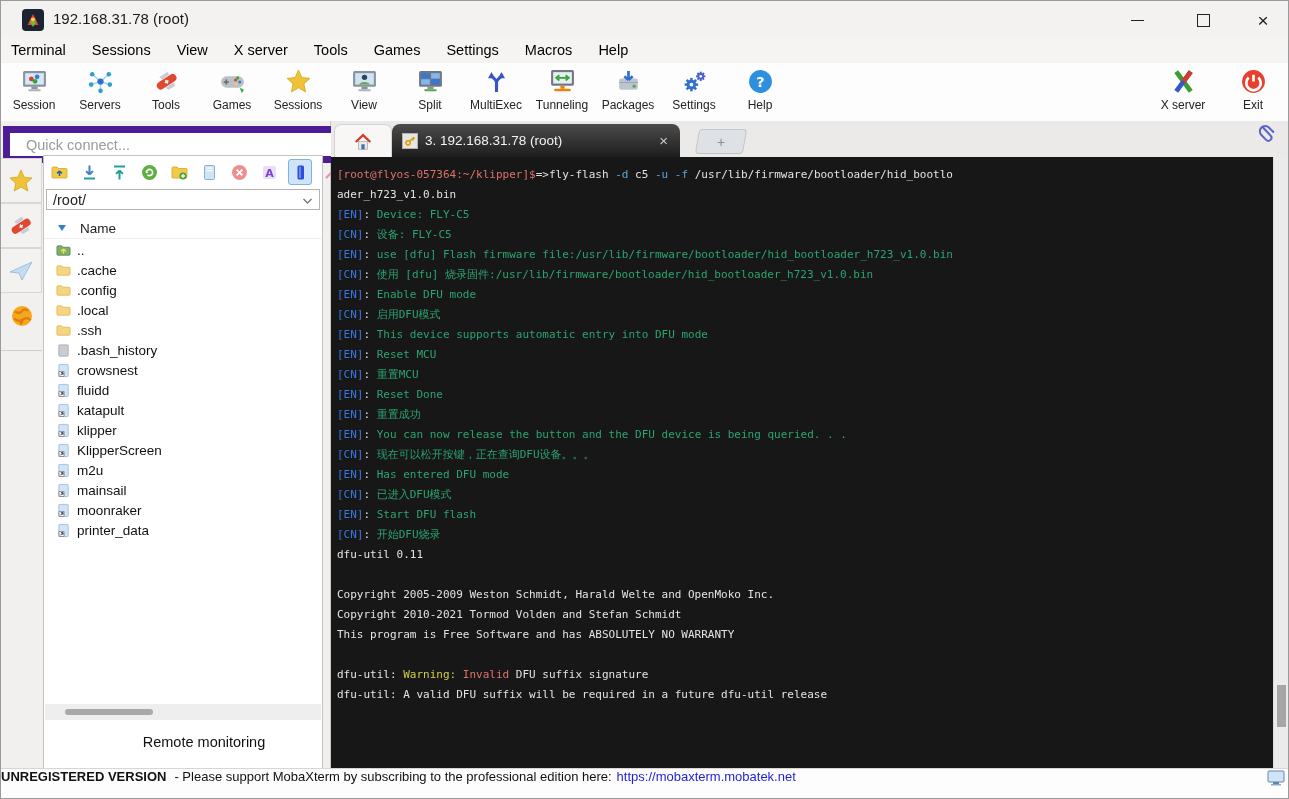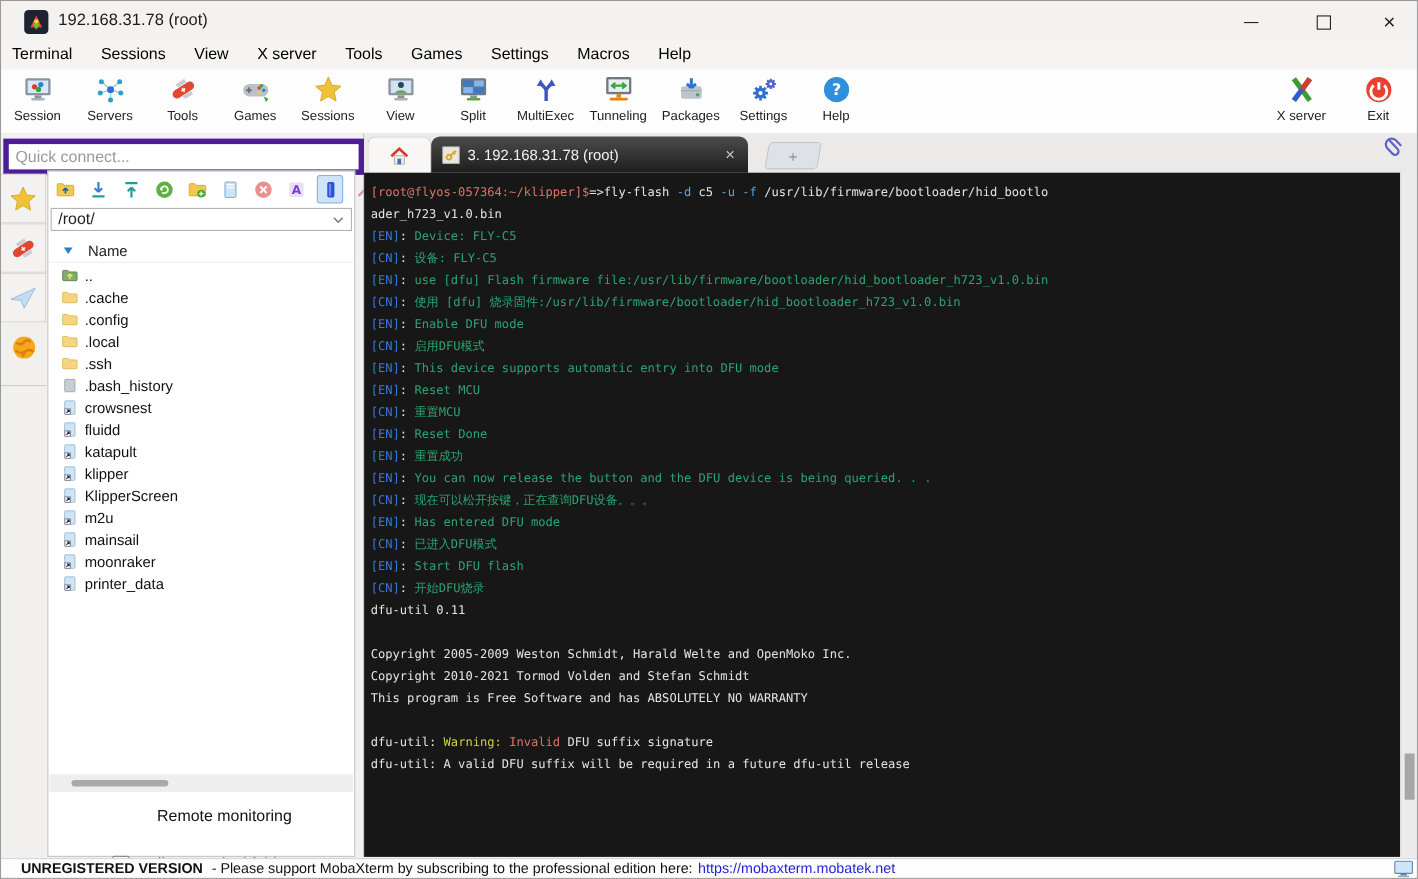--- a/index.html
+++ b/index.html
@@ -19,21 +19,21 @@
   
   .toolbar{position:absolute;top:62px;left:0;right:0;height:58px;background:#fdfdfd;border-bottom:1px solid #e4e2e0;display:flex;align-items:flex-start;}
   .tb-item{width:66px;display:flex;flex-direction:column;align-items:center;padding-top:5px;}
   .tb-item .icon{width:27px;height:27px;}
   .tb-item .icon svg{width:27px;height:27px;display:block;}
   .tb-label{font-size:12px;color:#222;margin-top:3px;white-space:nowrap;}
   .tb-right{margin-left:auto;display:flex;}
   .tb-right .tb-item{width:70px;}
   
   .sidebar{position:absolute;top:120px;left:0;width:330px;bottom:19px;background:#f1f0ee;border-right:1px solid #cac8c6;box-sizing:border-box;}
-  .quick{position:absolute;top:5px;left:2px;width:306px;height:19px;border:5px solid #4c1d95;background:#fff;font-size:14.5px;color:#555;padding:2px 6px;font-family:"Liberation Sans",sans-serif;}
+  .quick{position:absolute;top:5px;left:2px;width:306px;height:19px;border:7px solid #4c1d95;background:#fff;font-size:14.5px;color:#555;padding:2px 16px;font-family:"Liberation Sans",sans-serif;}
   .quick::placeholder{color:#9a9a9a;}
   .strip{position:absolute;top:37px;left:0;width:42px;bottom:0;}
   .strip-btn{width:41px;height:45px;border:1px solid #d9d7d5;border-left:none;display:flex;align-items:center;justify-content:center;background:#f3f2f1;box-sizing:border-box;}
   .strip-free{width:41px;height:45px;display:flex;align-items:center;justify-content:center;}
   .strip .icon svg{width:26px;height:26px;display:block;}
   .strip-divider{width:41px;border-top:1px solid #d0cecd;margin-top:12px;}
   .filepanel{position:absolute;top:34px;left:42px;width:280px;bottom:0;background:#fff;border:1px solid #c5c3c1;box-sizing:border-box;}
   .ftoolbar{position:absolute;top:2px;left:4px;height:28px;display:flex;align-items:center;gap:8px;}
   .ficon{width:22px;height:24px;display:flex;align-items:center;justify-content:center;border-radius:3px;}
   .ficon svg{width:17px;height:17px;display:block;}
@@ -65,21 +65,21 @@
   .paperclip{position:absolute;right:10px;top:2px;width:22px;height:24px;}
   .paperclip svg{width:22px;height:24px;}
   
   .terminal{position:absolute;top:156px;left:330px;right:15px;bottom:19px;background:#171717;padding:8px 0 0 6px;box-sizing:border-box;overflow:hidden;}
   .term-line{font-family:"DejaVu Sans Mono",monospace;font-size:11px;line-height:20px;height:20px;white-space:pre;}
   .c-w{color:#e3e3e3;} .c-r{color:#dd726b;} .c-b{color:#3579dd;} .c-g{color:#2ba471;}
   .c-c{color:#5aa6d8;} .c-y{color:#cfd045;} .c-u{color:#e3e3e3;text-decoration:underline;}
   .vscroll{position:absolute;top:156px;right:0;width:15px;bottom:19px;background:#ebebeb;border-left:1px solid #dcdcdc;box-sizing:border-box;}
   .vthumb{position:absolute;left:3px;top:528px;width:9px;height:42px;background:#a6a6a6;}
   
-  .statusbar{position:absolute;bottom:0;left:0;right:0;height:18px;background:#fdfdfd;border-top:1px solid #d8d6d4;display:flex;align-items:center;font-size:13px;color:#111;padding-left:18px;box-sizing:border-box;}
+  .statusbar{position:absolute;bottom:0;left:0;right:0;height:30px;background:#fdfdfd;border-top:1px solid #d8d6d4;display:flex;font-size:13px;color:#111;padding-left:0;box-sizing:border-box;}
   .sb-bold{font-weight:bold;}
   .sb-link{color:#1f1fd6;margin-left:5px;text-decoration:none;}
   .sb-monitor{position:absolute;right:3px;top:1px;width:18px;height:16px;}
   .sb-monitor svg{width:18px;height:16px;}
 </style>
 </head>
 <body>
 
 <div id="app">
 

